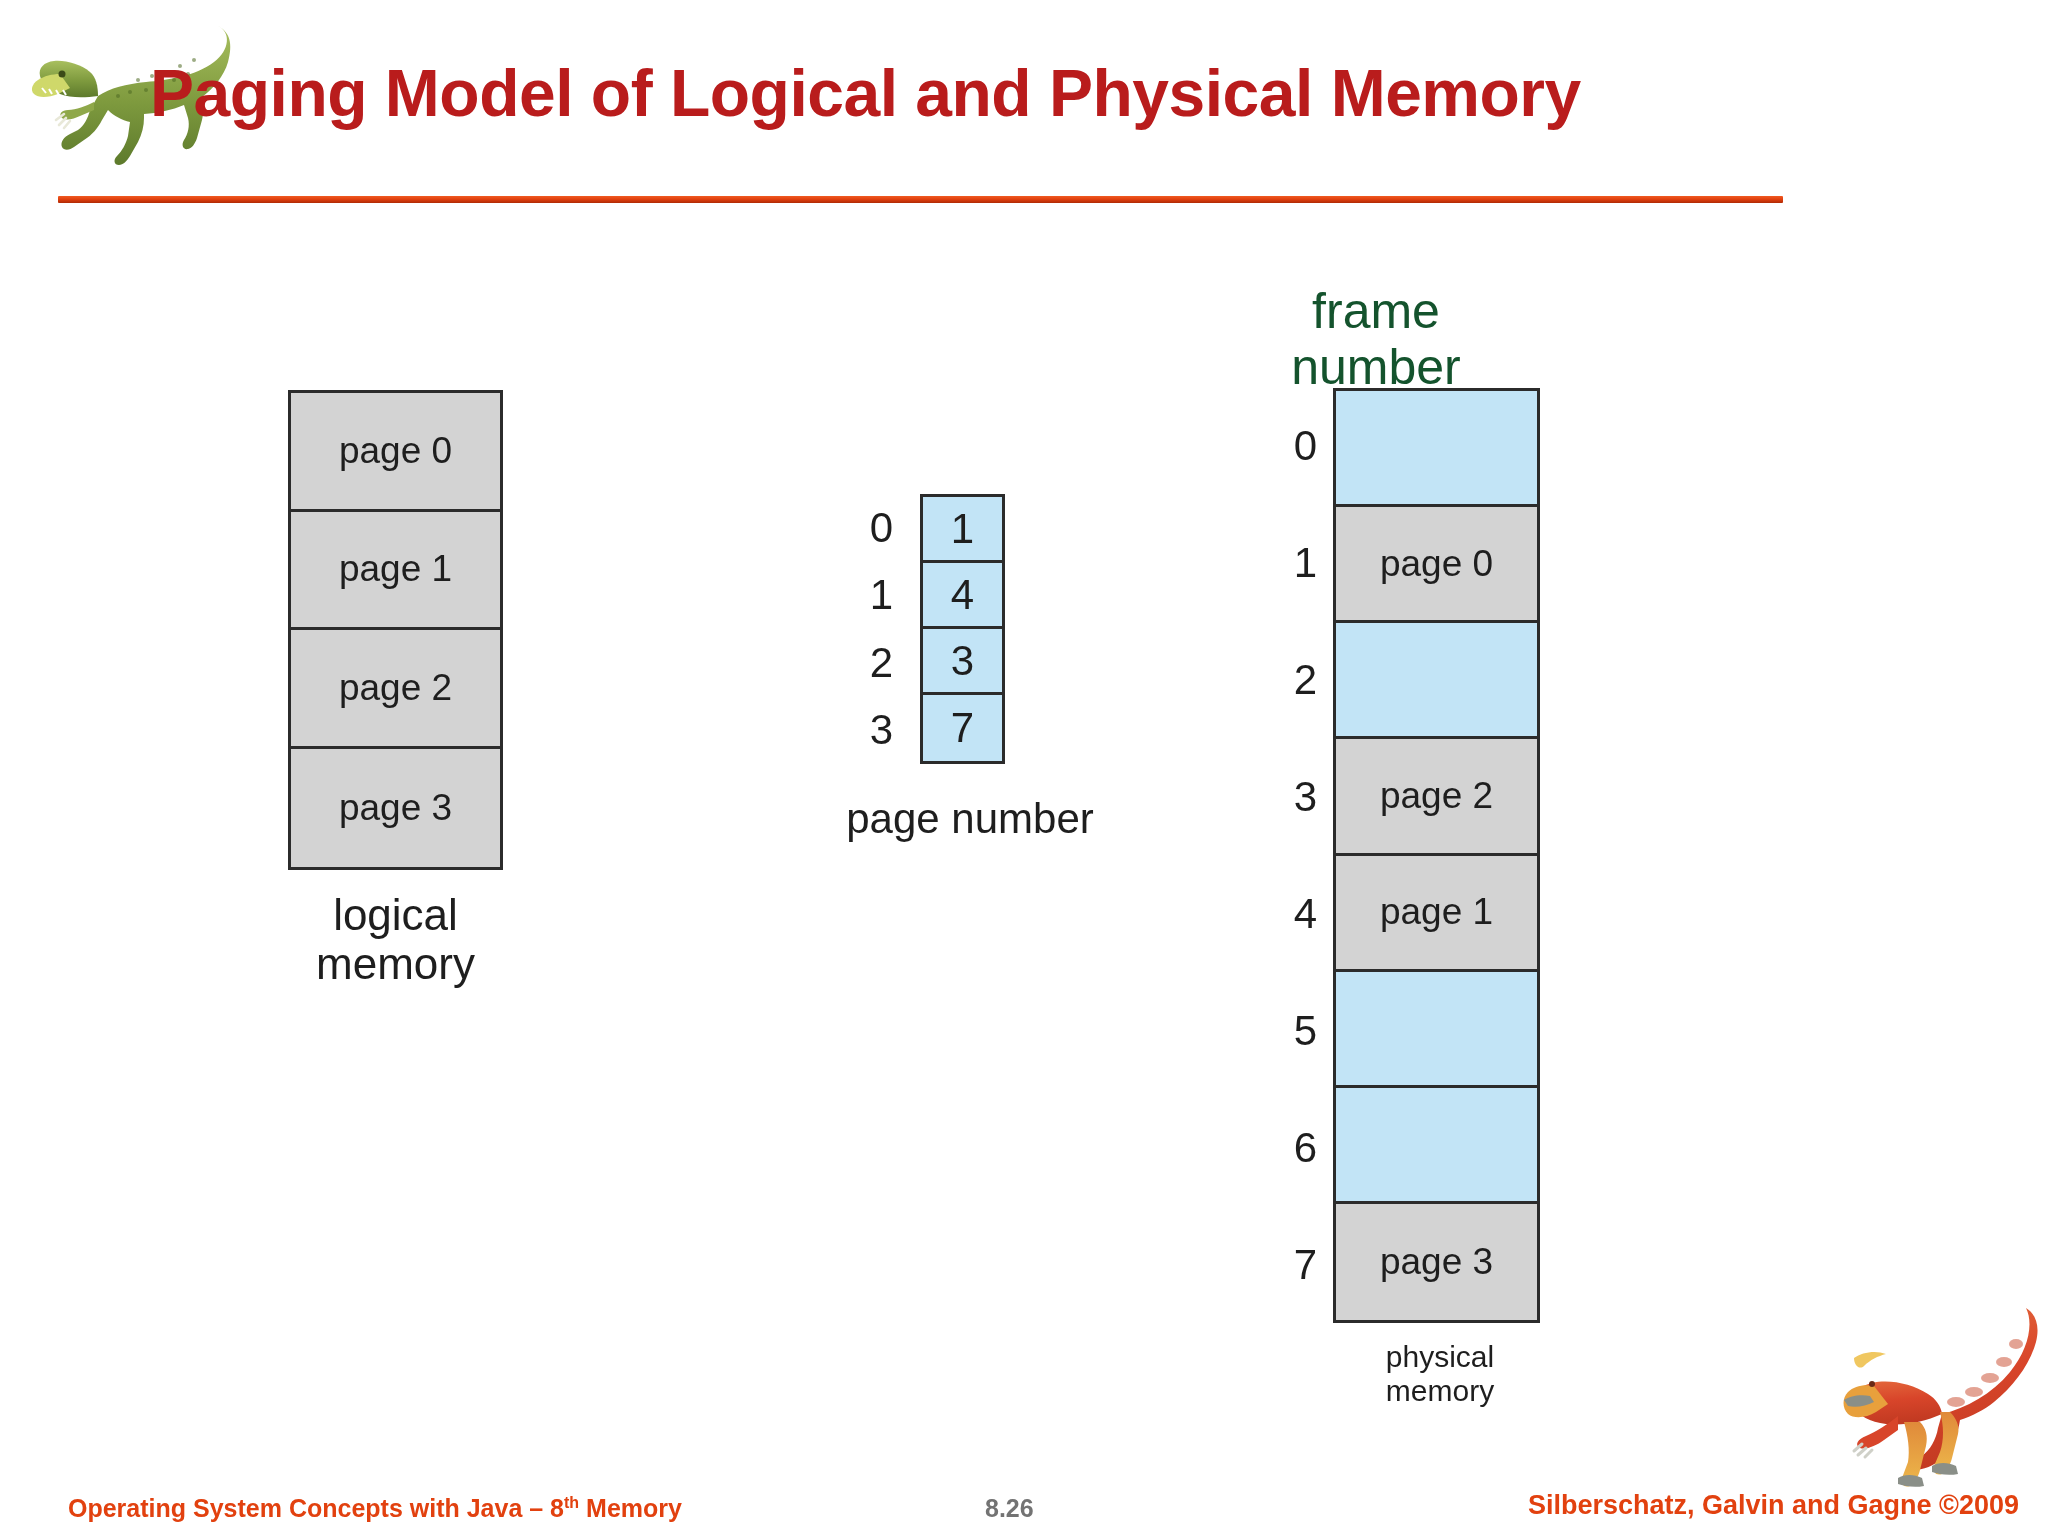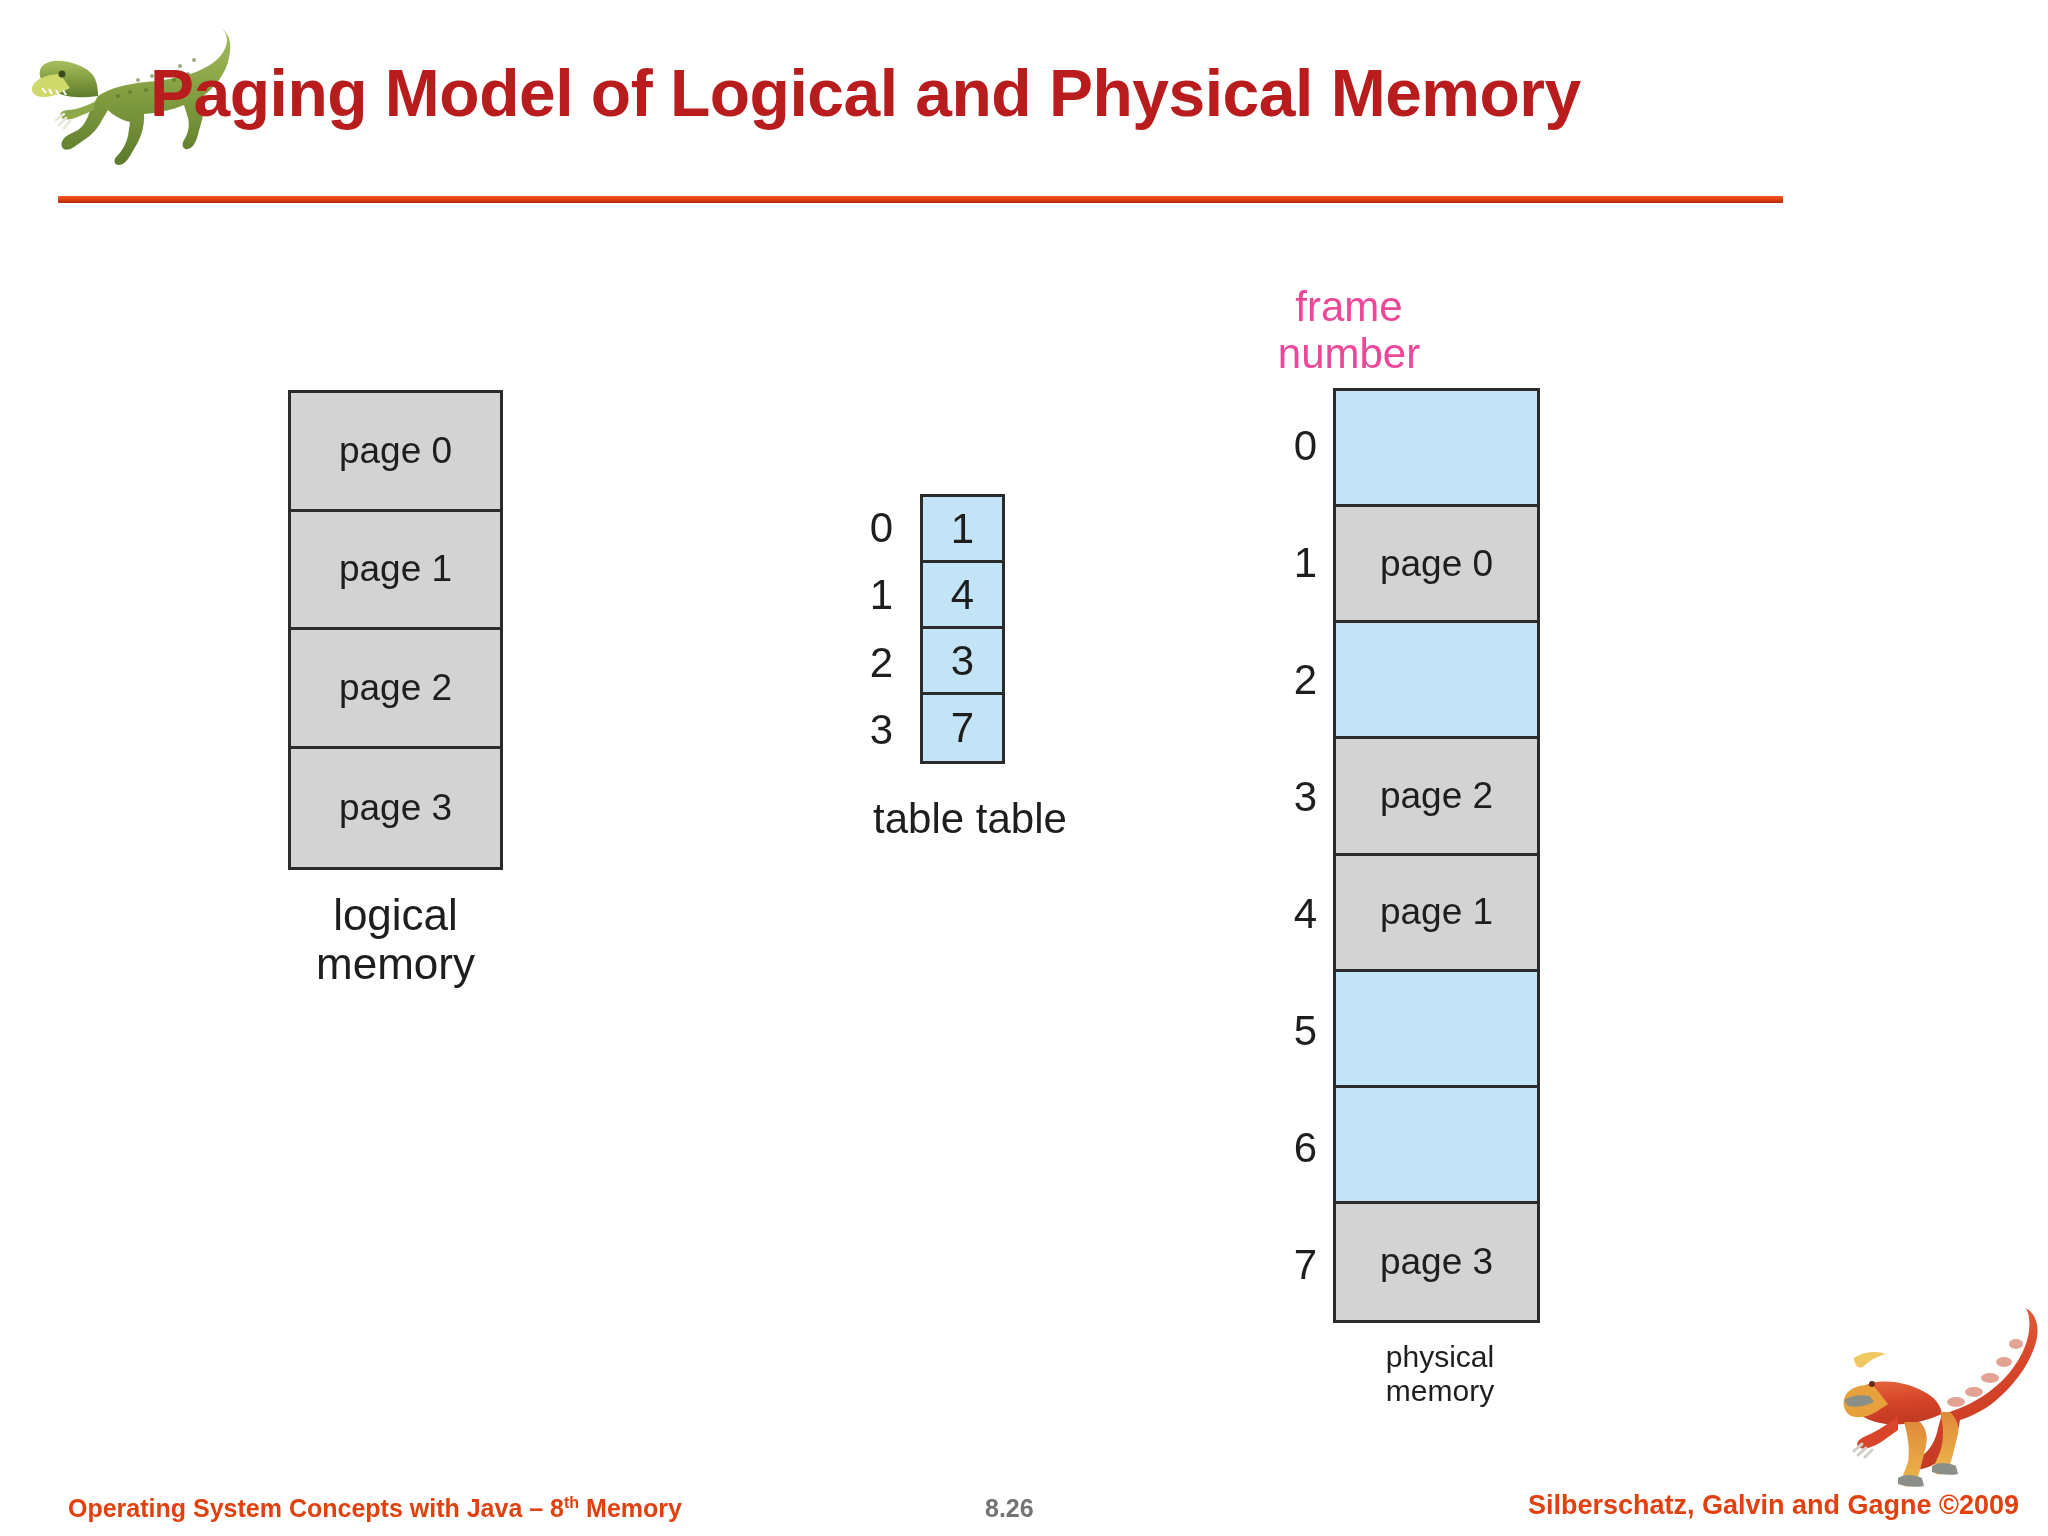--- a/index.html
+++ b/index.html
@@ -138,26 +138,26 @@
     top: 795px;
     width: 400px;
     text-align: center;
     font-size: 42px;
     color: #1e1e1e;
   }
 
   
   #frame-number-label {
     position: absolute;
-    left: 1224px;
+    left: 1251px;
     top: 283px;
     width: 250px;
     text-align: center;
-    font-size: 42px;
-    color: #ec4899;
+    font-size: 50px;
+    color: #14532d;
     line-height: 1.12;
   }
   #frame-indices {
     position: absolute;
     left: 1255px;
     top: 388px;
     width: 62px;
     height: 935px;
     display: flex;
     flex-direction: column;
@@ -272,21 +272,21 @@
     <div class="pt-index">2</div>
     <div class="pt-index">3</div>
   </div>
   <div id="page-table-block">
     <div class="mem-cell fill-blue">1</div>
     <div class="mem-cell fill-blue">4</div>
     <div class="mem-cell fill-blue">3</div>
     <div class="mem-cell fill-blue">7</div>
   </div>
 </div>
-<div id="page-table-label">table table</div>
+<div id="page-table-label">page number</div>
 
 <div id="frame-number-label">
   <div>frame</div>
   <div>number</div>
 </div>
 
 <div id="frame-indices">
   <div class="frame-index">0</div>
   <div class="frame-index">1</div>
   <div class="frame-index">2</div>

